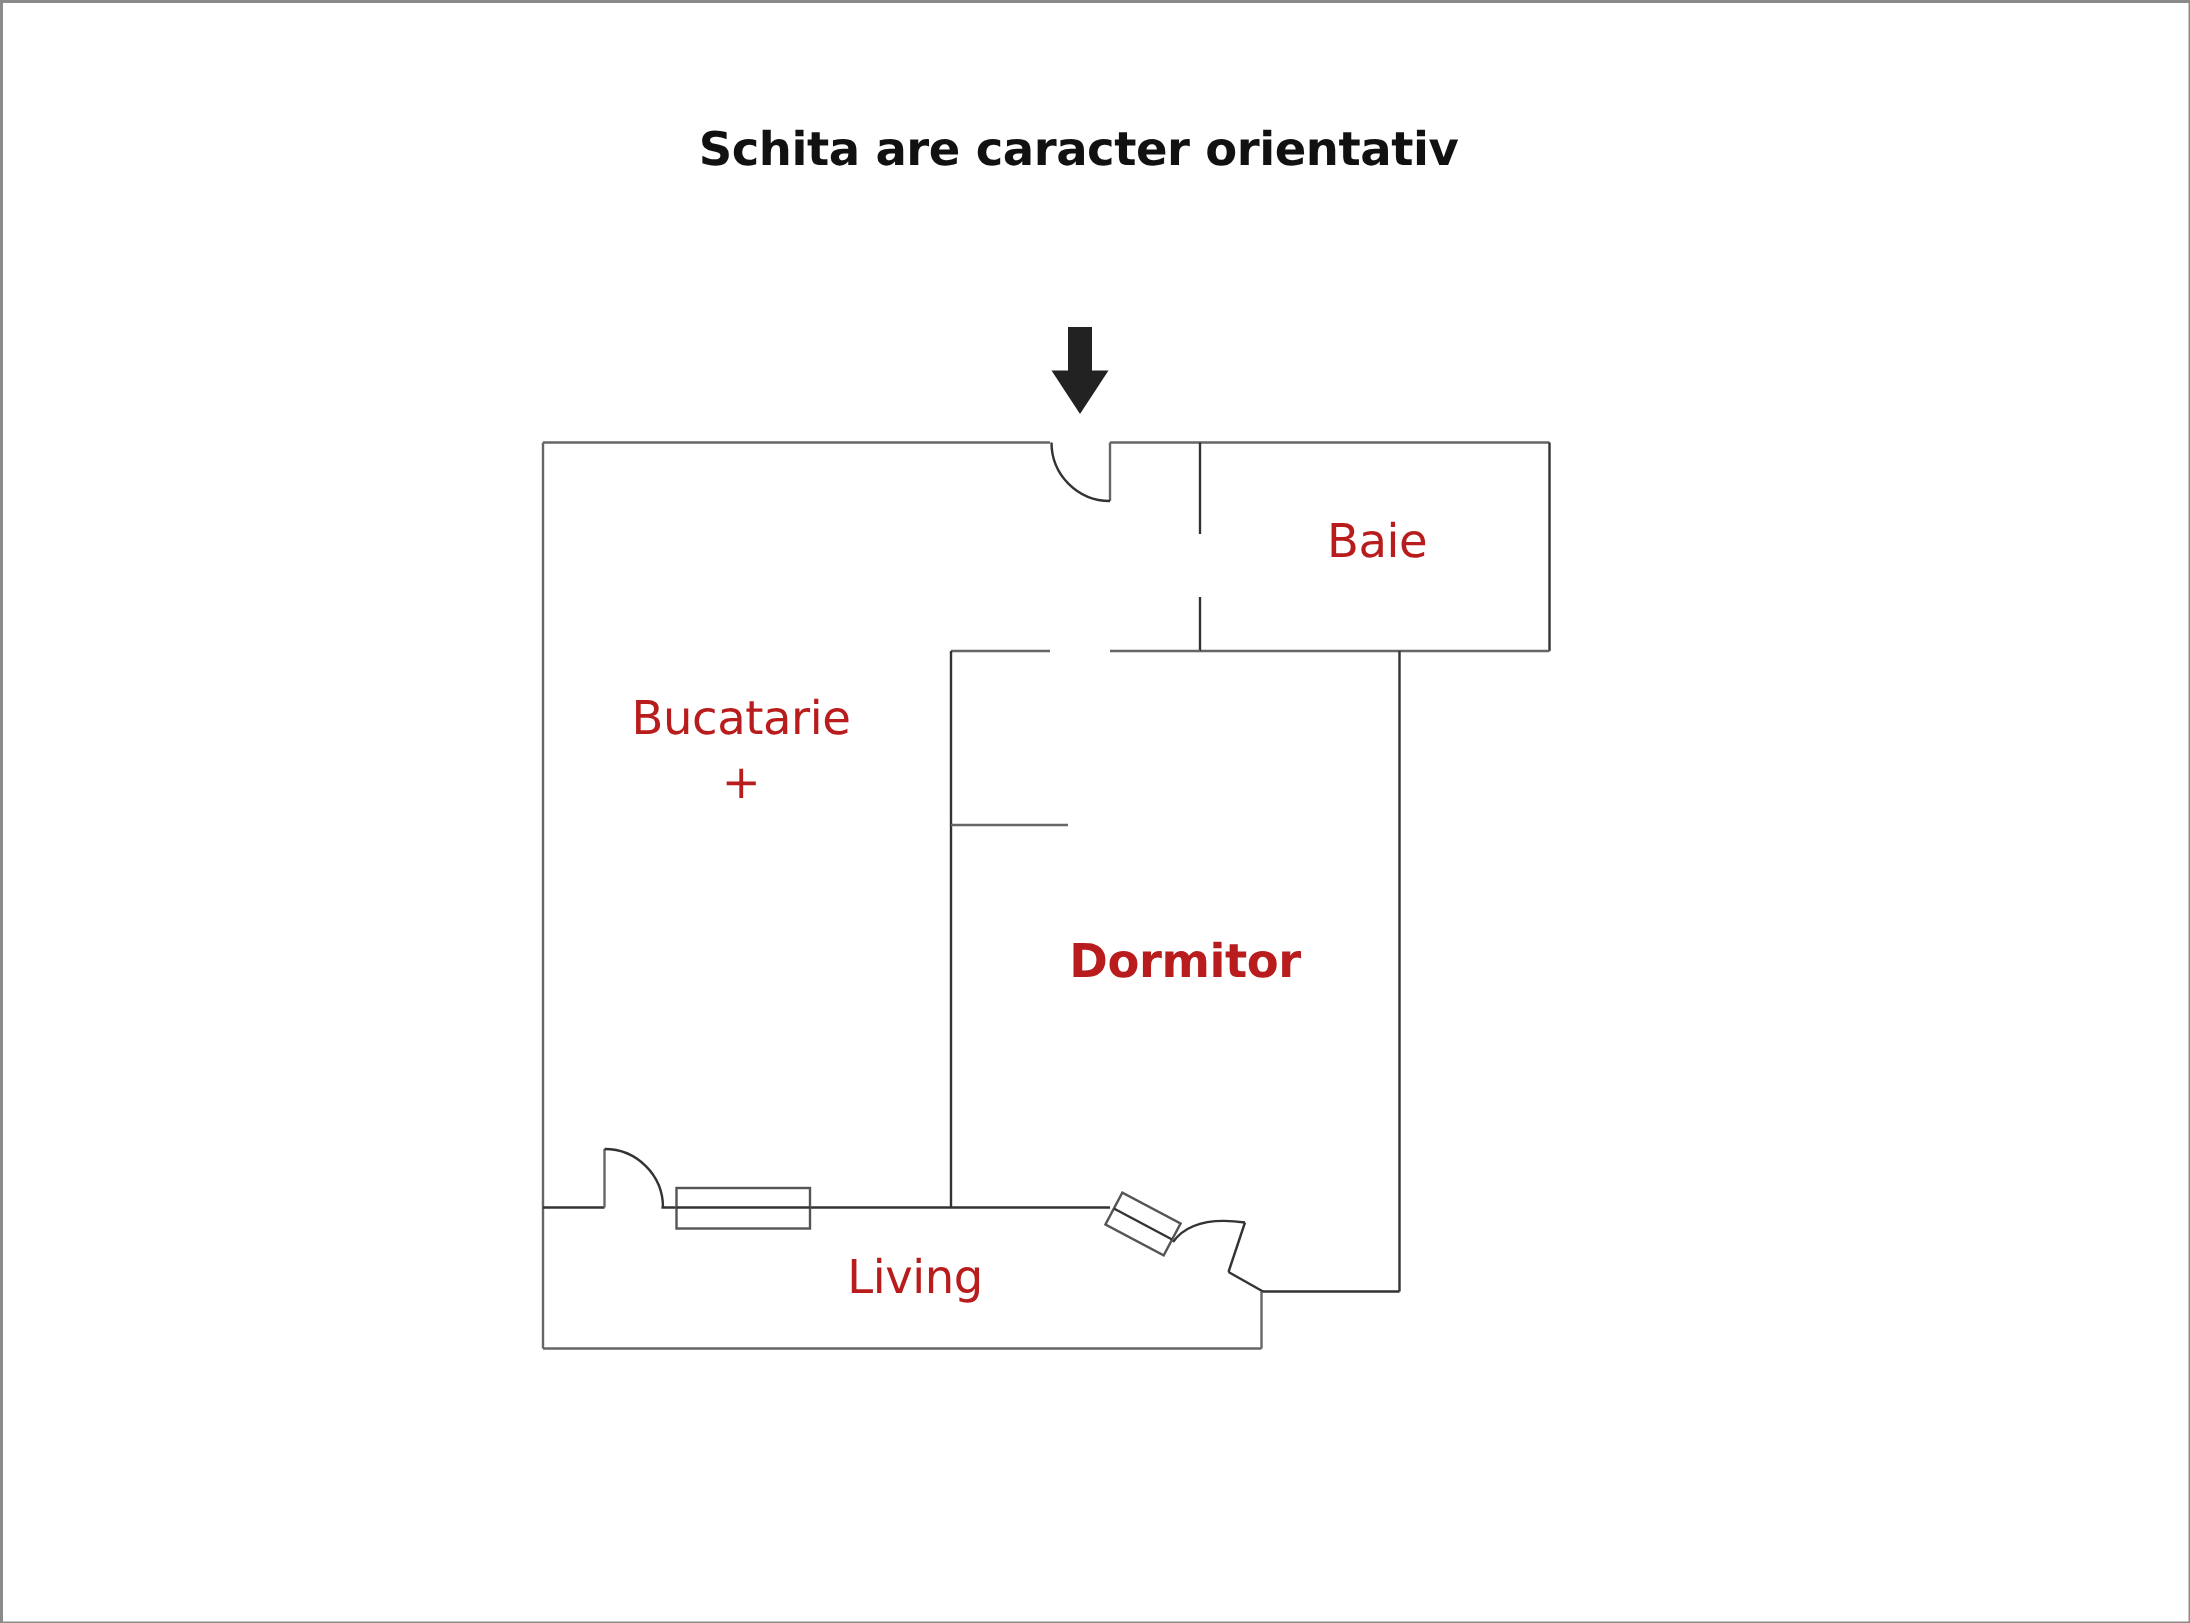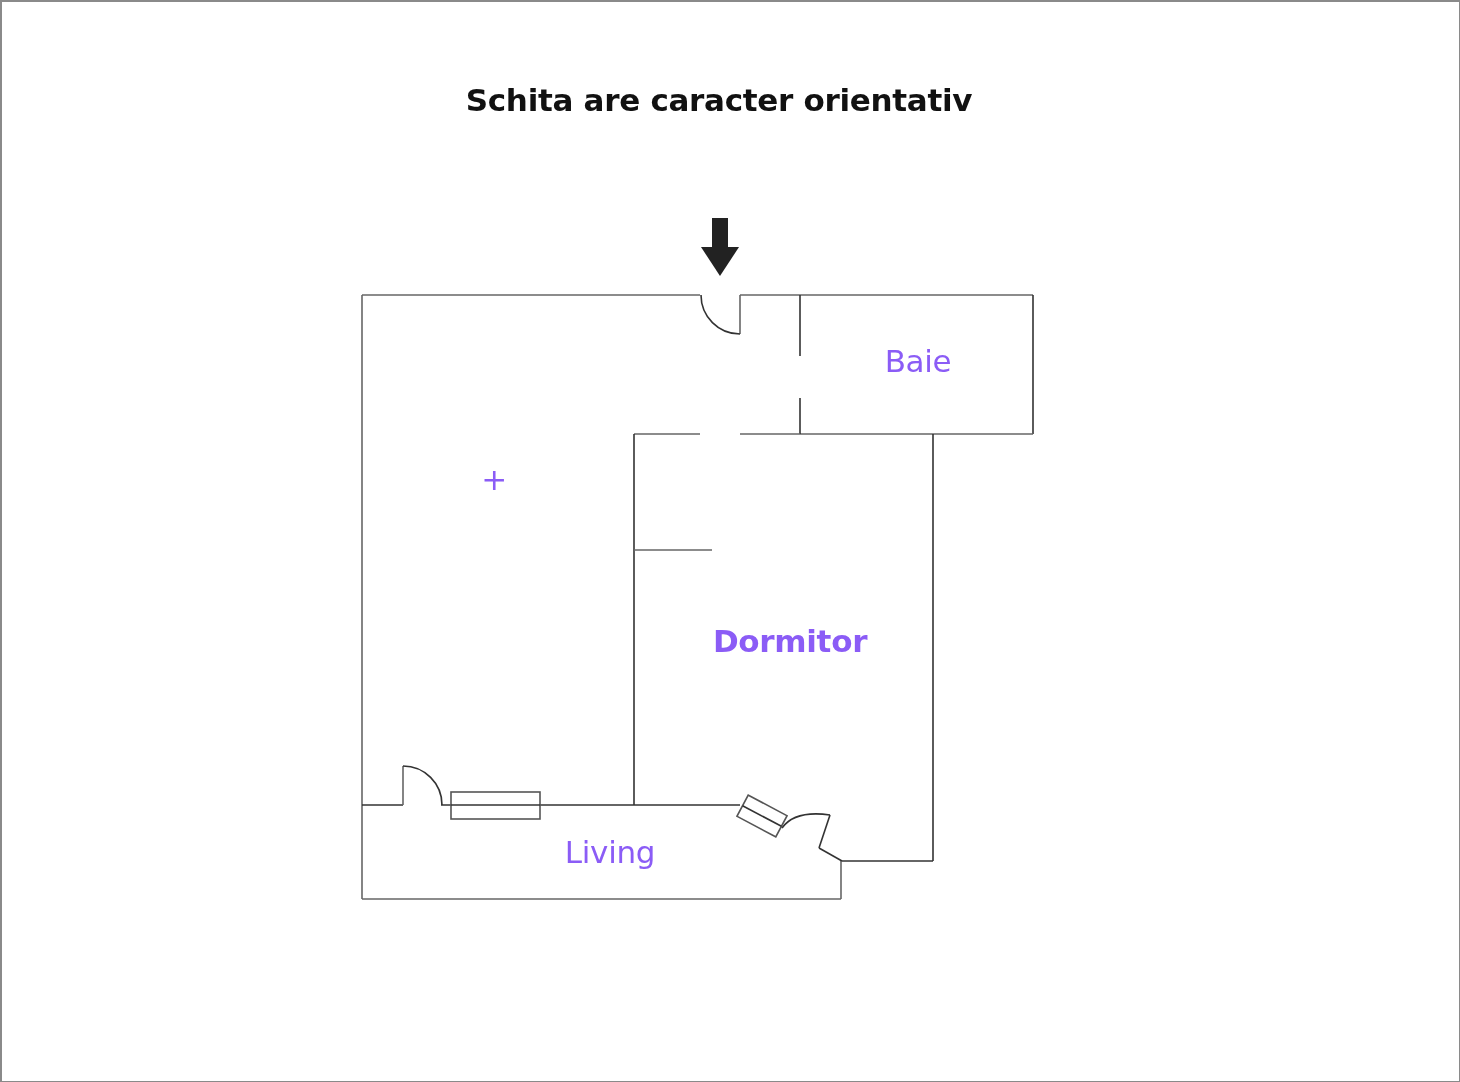--- a/index.html
+++ b/index.html
@@ -38,21 +38,21 @@
       top: 82px;
       text-align: center;
       font-size: 31px;
       color: #111;
       letter-spacing: -0.3px;
       font-weight: bold;
     }
     .room-label {
       position: absolute;
       font-size: 31px;
-      color: #8b5cf6;
+      color: #b91c1c;
       text-align: center;
       line-height: 43px;
       white-space: nowrap;
       letter-spacing: -0.3px;
     }
     .wall { stroke: #333; stroke-width: 1.6; fill: none; }
     .wall-light { stroke: #666; stroke-width: 1.6; fill: none; }
     .door-arc { stroke: #333; stroke-width: 1.6; fill: none; }
     .window { stroke: #555; stroke-width: 1.6; fill: #fff; }
   </style>
@@ -125,20 +125,21 @@
   <g>
     <path class="door-arc" d="M 782 828 Q 795 810 830 815"></path>
     <line class="wall" x1="830" y1="815" x2="819" y2="848"></line>
     <line class="wall" x1="819" y1="848" x2="842" y2="861"></line>
   </g>
 </svg>
 
 <div class="title">Schita are caracter orientativ</div>
 
 <div class="room-label" style="left:414px; top:458px; width:160px;">
+  <div>Bucatarie</div>
   <div>+</div>
 </div>
 
 <div class="room-label" style="left:868px; top:340px; width:100px;">Baie</div>
 
 <div class="room-label" style="left:710px; top:620px; width:160px;font-weight:bold;">Dormitor</div>
 
 <div class="room-label" style="left:550px; top:831px; width:120px;">Living</div>
 
 </body></html>

